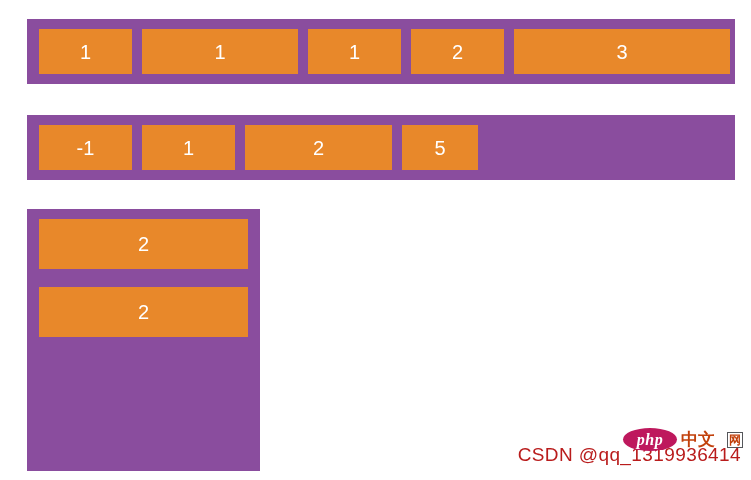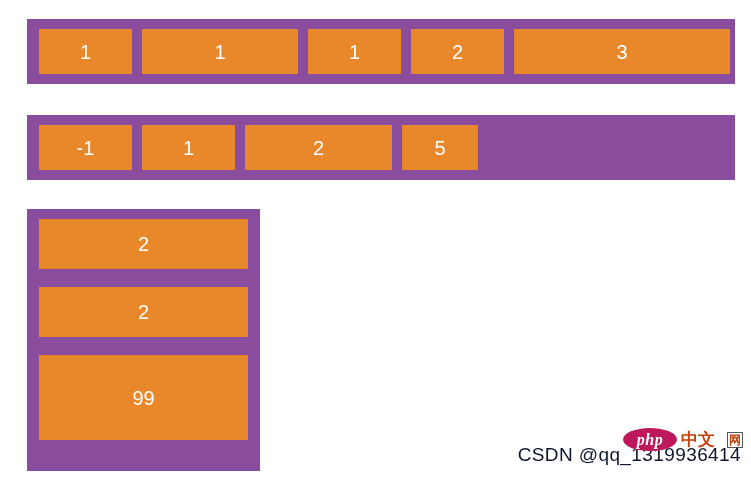--- a/index.html
+++ b/index.html
@@ -78,21 +78,21 @@
     right: 8px;
     bottom: 8px;
     height: 44px;
     width: 230px;
   }
   #watermark-text {
     position: absolute;
     right: 2px;
     bottom: 6px;
     font-size: 19px;
-    color: #0f172a;
+    color: #b91c1c;
     font-family: "Liberation Sans", sans-serif;
     letter-spacing: 0.4px;
     white-space: nowrap;
     text-align: right;
   }
   #php-logo {
     position: absolute;
     right: 0px;
     top: 0px;
     display: flex;
@@ -145,21 +145,20 @@
 <div class="flex-container row-container" id="container-2">
   <div class="flex-item" style="width:93px;flex:0 0 93px;">-1</div>
   <div class="flex-item" style="width:93px;flex:0 0 93px;">1</div>
   <div class="flex-item" style="width:147px;flex:0 0 147px;">2</div>
   <div class="flex-item" style="width:76px;flex:0 0 76px;">5</div>
 </div>
 
 <div class="flex-container col-container" id="container-3">
   <div class="flex-item" style="height:50px;flex:0 0 50px;">2</div>
   <div class="flex-item" style="height:50px;flex:0 0 50px;">2</div>
-  <div class="flex-item" style="height:85px;flex:0 0 85px;">99</div>
 </div>
 
 <div id="watermark">
   <div id="watermark-text">CSDN @qq_1319936414</div>
   <div id="php-logo">
     <div class="php-ellipse">php</div>
     <div class="php-cn">
       <span>中文</span>
       <span class="boxed">网</span>
     </div>

